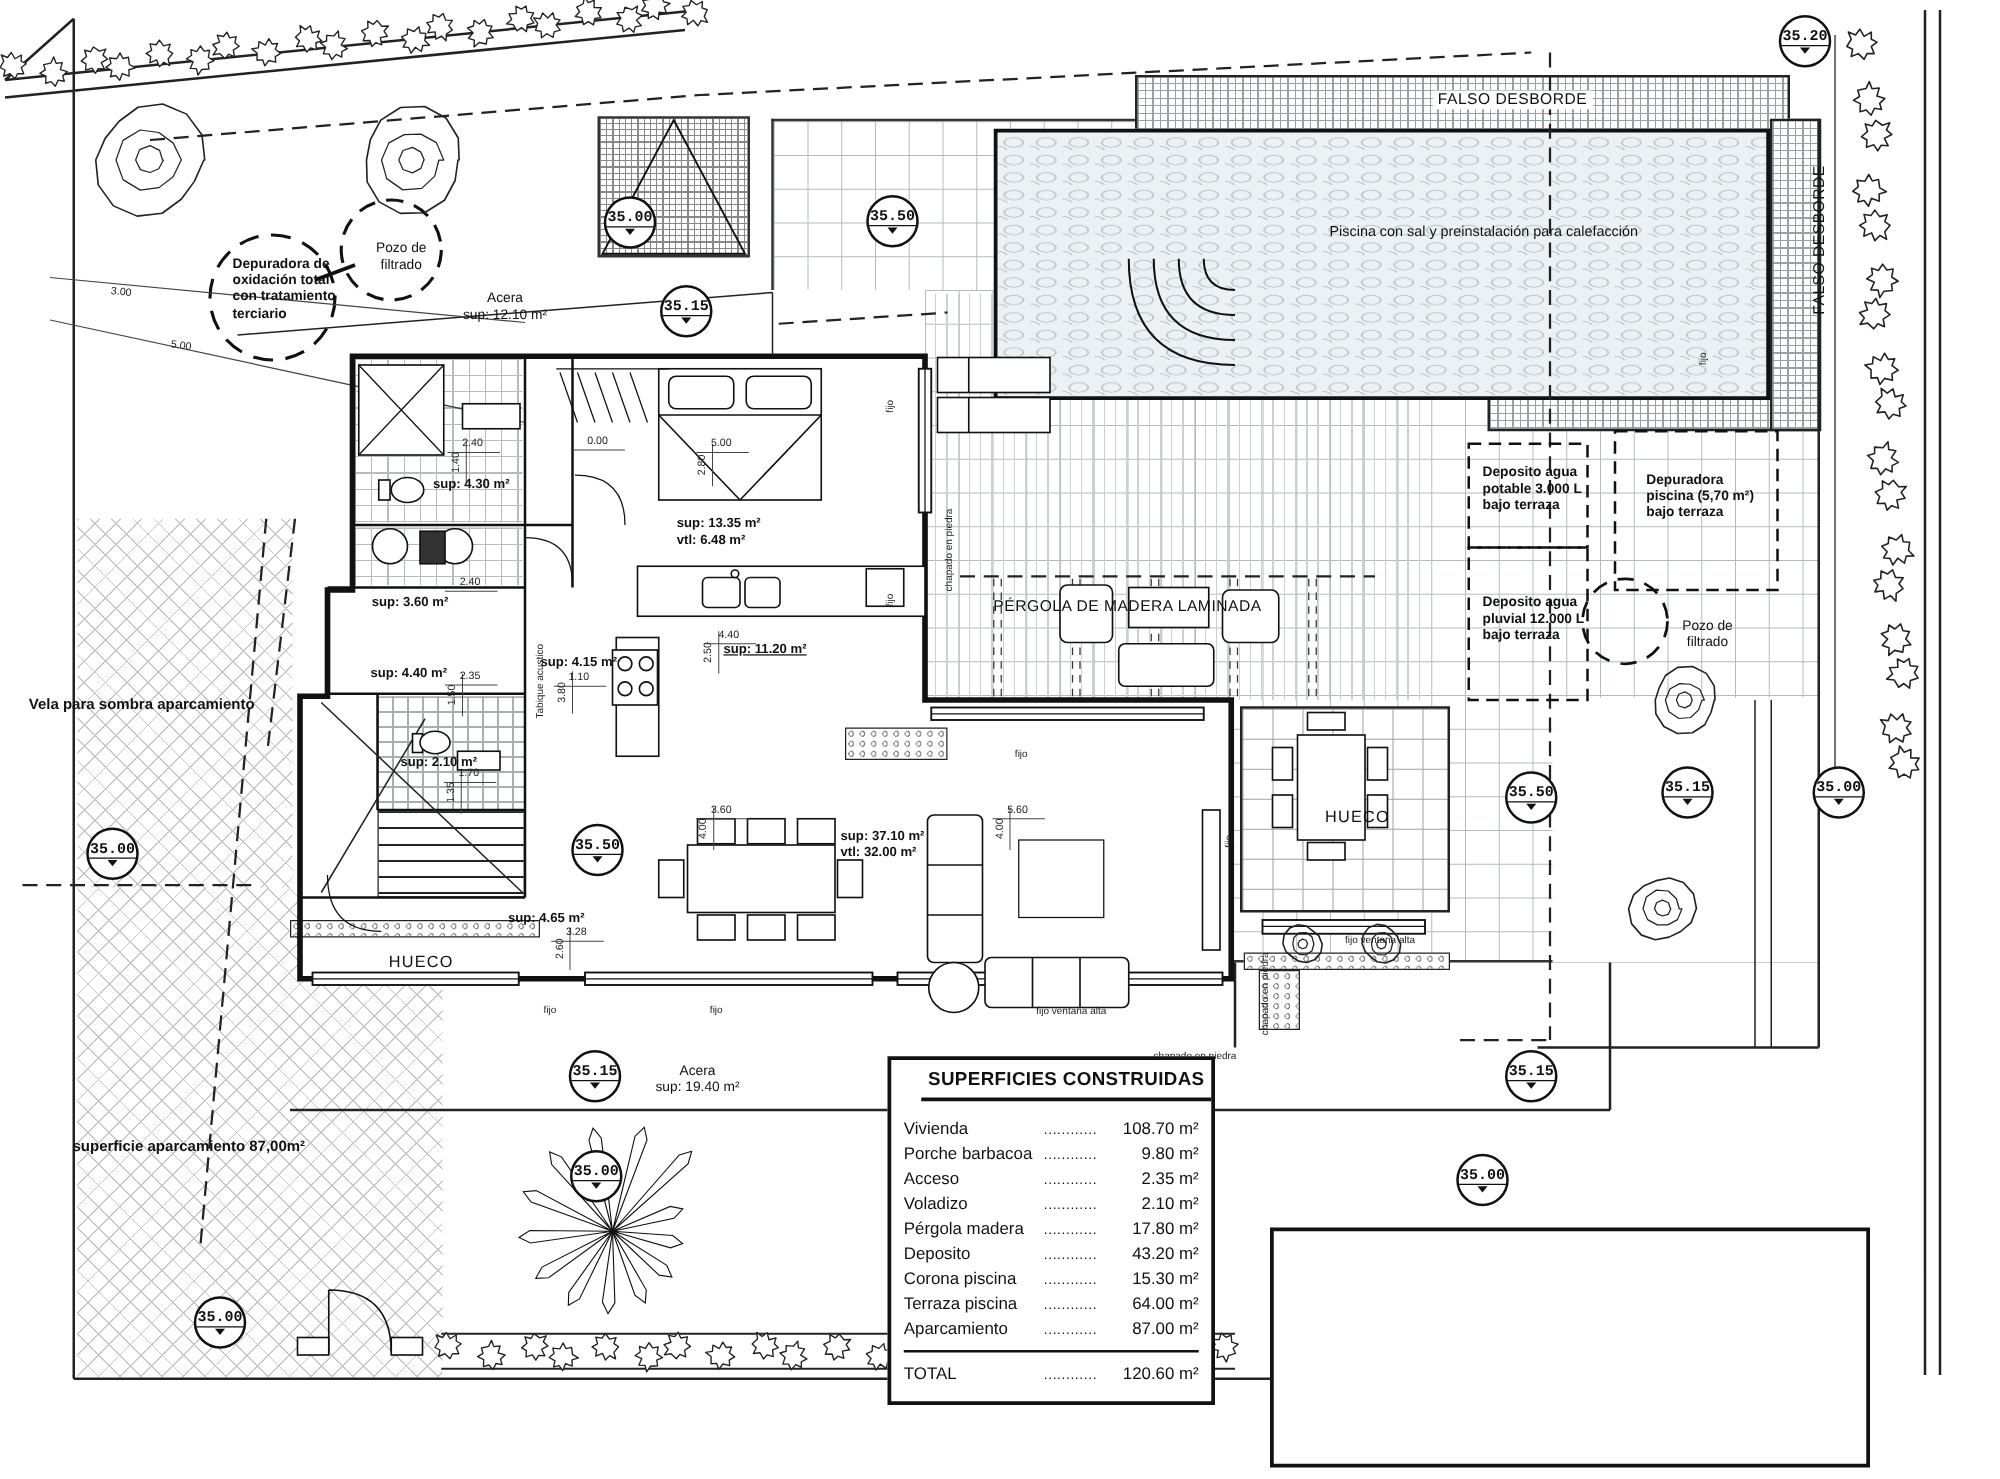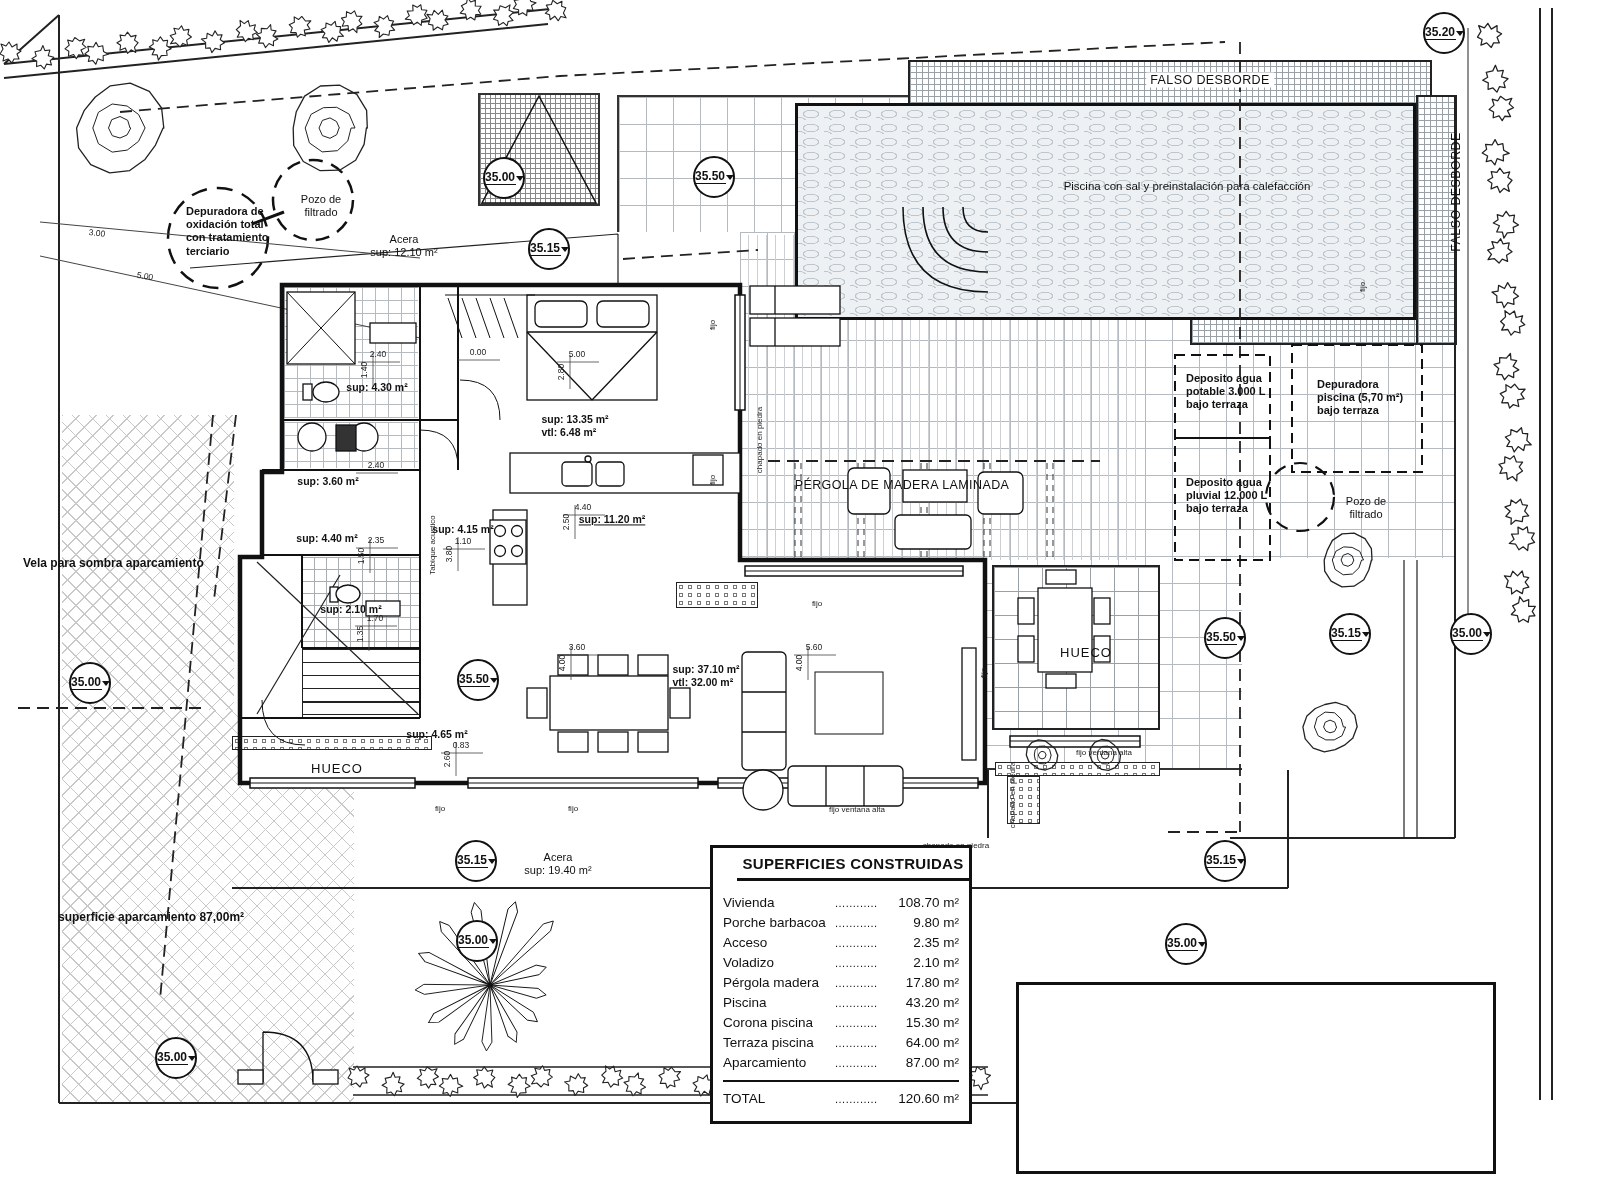--- a/index.html
+++ b/index.html
@@ -34,21 +34,21 @@
   .stone{z-index:8;background-image:radial-gradient(circle 2.5px at 4px 4px,#fff 1.4px,#777 1.5px 2.3px,#fff 2.4px);background-size:9px 8px;background-color:#fff;border:1.5px solid #222;}
   #overlay{position:absolute;left:0;top:0;z-index:12;}
   .lbl{position:absolute;font-size:11px;line-height:1.2;color:#111;white-space:pre-line;transform:translate(-50%,-50%);text-align:center;z-index:20;}
   .lbl.la{transform:none;text-align:left;font-weight:bold;}
   .lbl.bgw{background:#fff;padding:0 4px;}
   .lbl.big{font-size:12.5px;letter-spacing:.4px;}
   .lbl.vert{transform:translate(-50%,-50%) rotate(-90deg);}
   .room{position:absolute;font-size:10.5px;font-weight:600;line-height:1.25;color:#111;white-space:pre-line;transform:translate(-50%,-50%);text-align:left;z-index:20;}
   .dim{position:absolute;font-size:8.5px;color:#222;white-space:nowrap;transform:translate(-50%,-50%);z-index:20;}
   .mat{position:absolute;font-size:8px;color:#222;white-space:nowrap;transform:translate(-50%,-50%);z-index:20;}
-  .marker{position:absolute;width:38px;height:38px;border:2.5px solid #111;border-radius:50%;background:#fff;display:flex;flex-direction:row;align-items:center;justify-content:center;transform:translate(-50%,-50%);z-index:26;}
+  .marker{position:absolute;width:38px;height:38px;border:2.5px solid #111;border-radius:50%;background:#fff;display:flex;flex-direction:column;align-items:center;justify-content:center;transform:translate(-50%,-50%);z-index:26;font-family:Liberation Mono, monospace;}
   .marker .mv{font-size:12px;font-weight:bold;border-bottom:1.5px solid #111;line-height:1.15;padding:0 1px;}
   .marker .ma{width:0;height:0;border-left:4px solid transparent;border-right:4px solid transparent;border-top:5px solid #111;margin-top:1px;}
   #area-table{position:absolute;left:710px;top:845px;width:256px;background:#fff;border:3px solid #111;z-index:30;}
   .at-title{font-weight:bold;font-size:15px;text-align:center;padding:7px 0 6px;border-bottom:3px solid #111;letter-spacing:.3px;margin-left:24px;}
   .at-body{padding:9px 10px 10px;}
   .at-row{display:flex;align-items:baseline;font-size:13.5px;margin:5px 0;}
   .at-row .l{min-width:112px;white-space:nowrap;}
   .at-row .d{flex:1;overflow:hidden;white-space:nowrap;font-size:11px;letter-spacing:.5px;color:#111;}
   .at-row .v{min-width:72px;text-align:right;white-space:nowrap;}
   .at-total{border-top:2.5px solid #111;margin-top:10px;padding-top:9px;}
@@ -430,21 +430,21 @@
       <div class="dim" style="left: 463px; top: 541px; transform: translate(-50%, -50%) rotate(0deg);">1.10</div>
       <div class="dim v" style="left: 449px; top: 554px; transform: translate(-50%, -50%) rotate(-90deg);">3.80</div>
       <div class="dim" style="left: 583px; top: 507px; transform: translate(-50%, -50%) rotate(0deg);">4.40</div>
       <div class="dim v" style="left: 566px; top: 522px; transform: translate(-50%, -50%) rotate(-90deg);">2.50</div>
       <div class="dim" style="left: 375px; top: 618px; transform: translate(-50%, -50%) rotate(0deg);">1.70</div>
       <div class="dim v" style="left: 360px; top: 634px; transform: translate(-50%, -50%) rotate(-90deg);">1.35</div>
       <div class="dim" style="left: 577px; top: 647px; transform: translate(-50%, -50%) rotate(0deg);">3.60</div>
       <div class="dim v" style="left: 562px; top: 663px; transform: translate(-50%, -50%) rotate(-90deg);">4.00</div>
       <div class="dim" style="left: 814px; top: 647px; transform: translate(-50%, -50%) rotate(0deg);">5.60</div>
       <div class="dim v" style="left: 799px; top: 663px; transform: translate(-50%, -50%) rotate(-90deg);">4.00</div>
-      <div class="dim" style="left: 461px; top: 745px; transform: translate(-50%, -50%) rotate(0deg);">0.83</div>
+      <div class="dim" style="left: 461px; top: 745px; transform: translate(-50%, -50%) rotate(0deg);">3.28</div>
       <div class="dim v" style="left: 447px; top: 759px; transform: translate(-50%, -50%) rotate(-90deg);">2.60</div>
       <div class="dim" style="left: 478px; top: 352px; transform: translate(-50%, -50%) rotate(0deg);">0.00</div>
     </div>
   <div id="mats">
       <div class="mat" style="left: 817px; top: 603px; transform: translate(-50%, -50%);">fijo</div>
       <div class="mat" style="left: 440px; top: 808px; transform: translate(-50%, -50%);">fijo</div>
       <div class="mat" style="left: 573px; top: 808px; transform: translate(-50%, -50%);">fijo</div>
       <div class="mat" style="left: 857px; top: 809px; transform: translate(-50%, -50%);">fijo ventana alta</div>
       <div class="mat" style="left: 1104px; top: 752px; transform: translate(-50%, -50%);">fijo ventana alta</div>
       <div class="mat v" style="left: 712px; top: 325px; transform: translate(-50%, -50%) rotate(-90deg);">fijo</div>
@@ -537,21 +537,21 @@
           <div class="l">Voladizo</div>
           <div class="d">............</div>
           <div class="v">2.10 m²</div>
         </div>
         <div class="at-row">
           <div class="l">Pérgola madera</div>
           <div class="d">............</div>
           <div class="v">17.80 m²</div>
         </div>
         <div class="at-row">
-          <div class="l">Piscina</div>
+          <div class="l">Deposito</div>
           <div class="d">............</div>
           <div class="v">43.20 m²</div>
         </div>
         <div class="at-row">
           <div class="l">Corona piscina</div>
           <div class="d">............</div>
           <div class="v">15.30 m²</div>
         </div>
         <div class="at-row">
           <div class="l">Terraza piscina</div>

